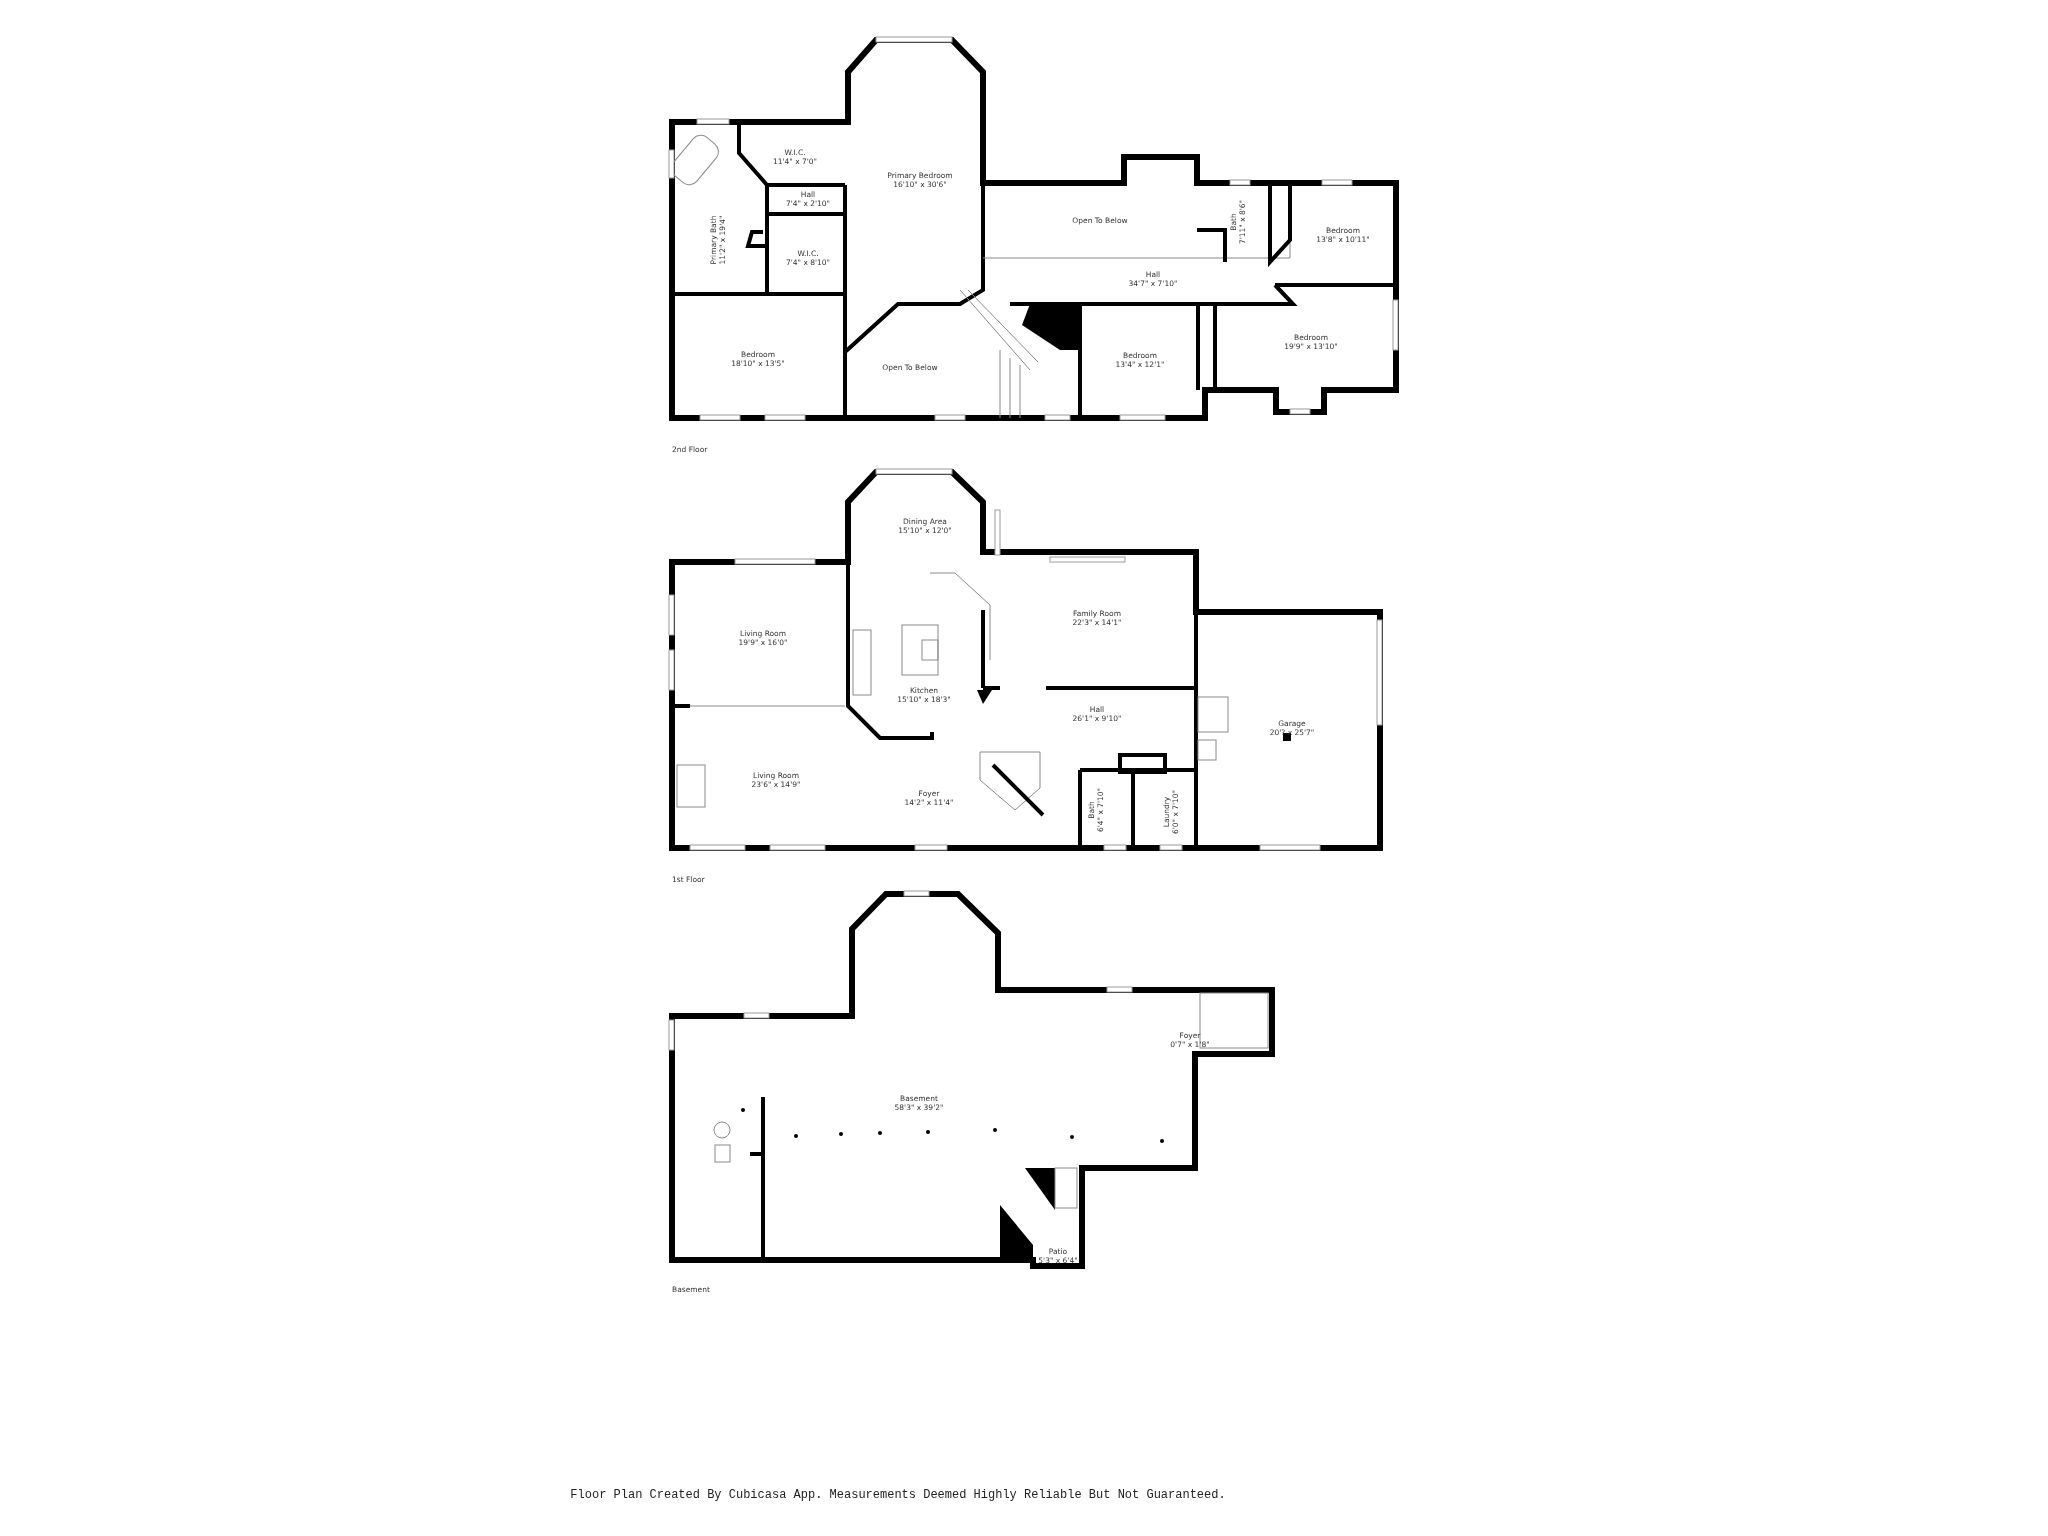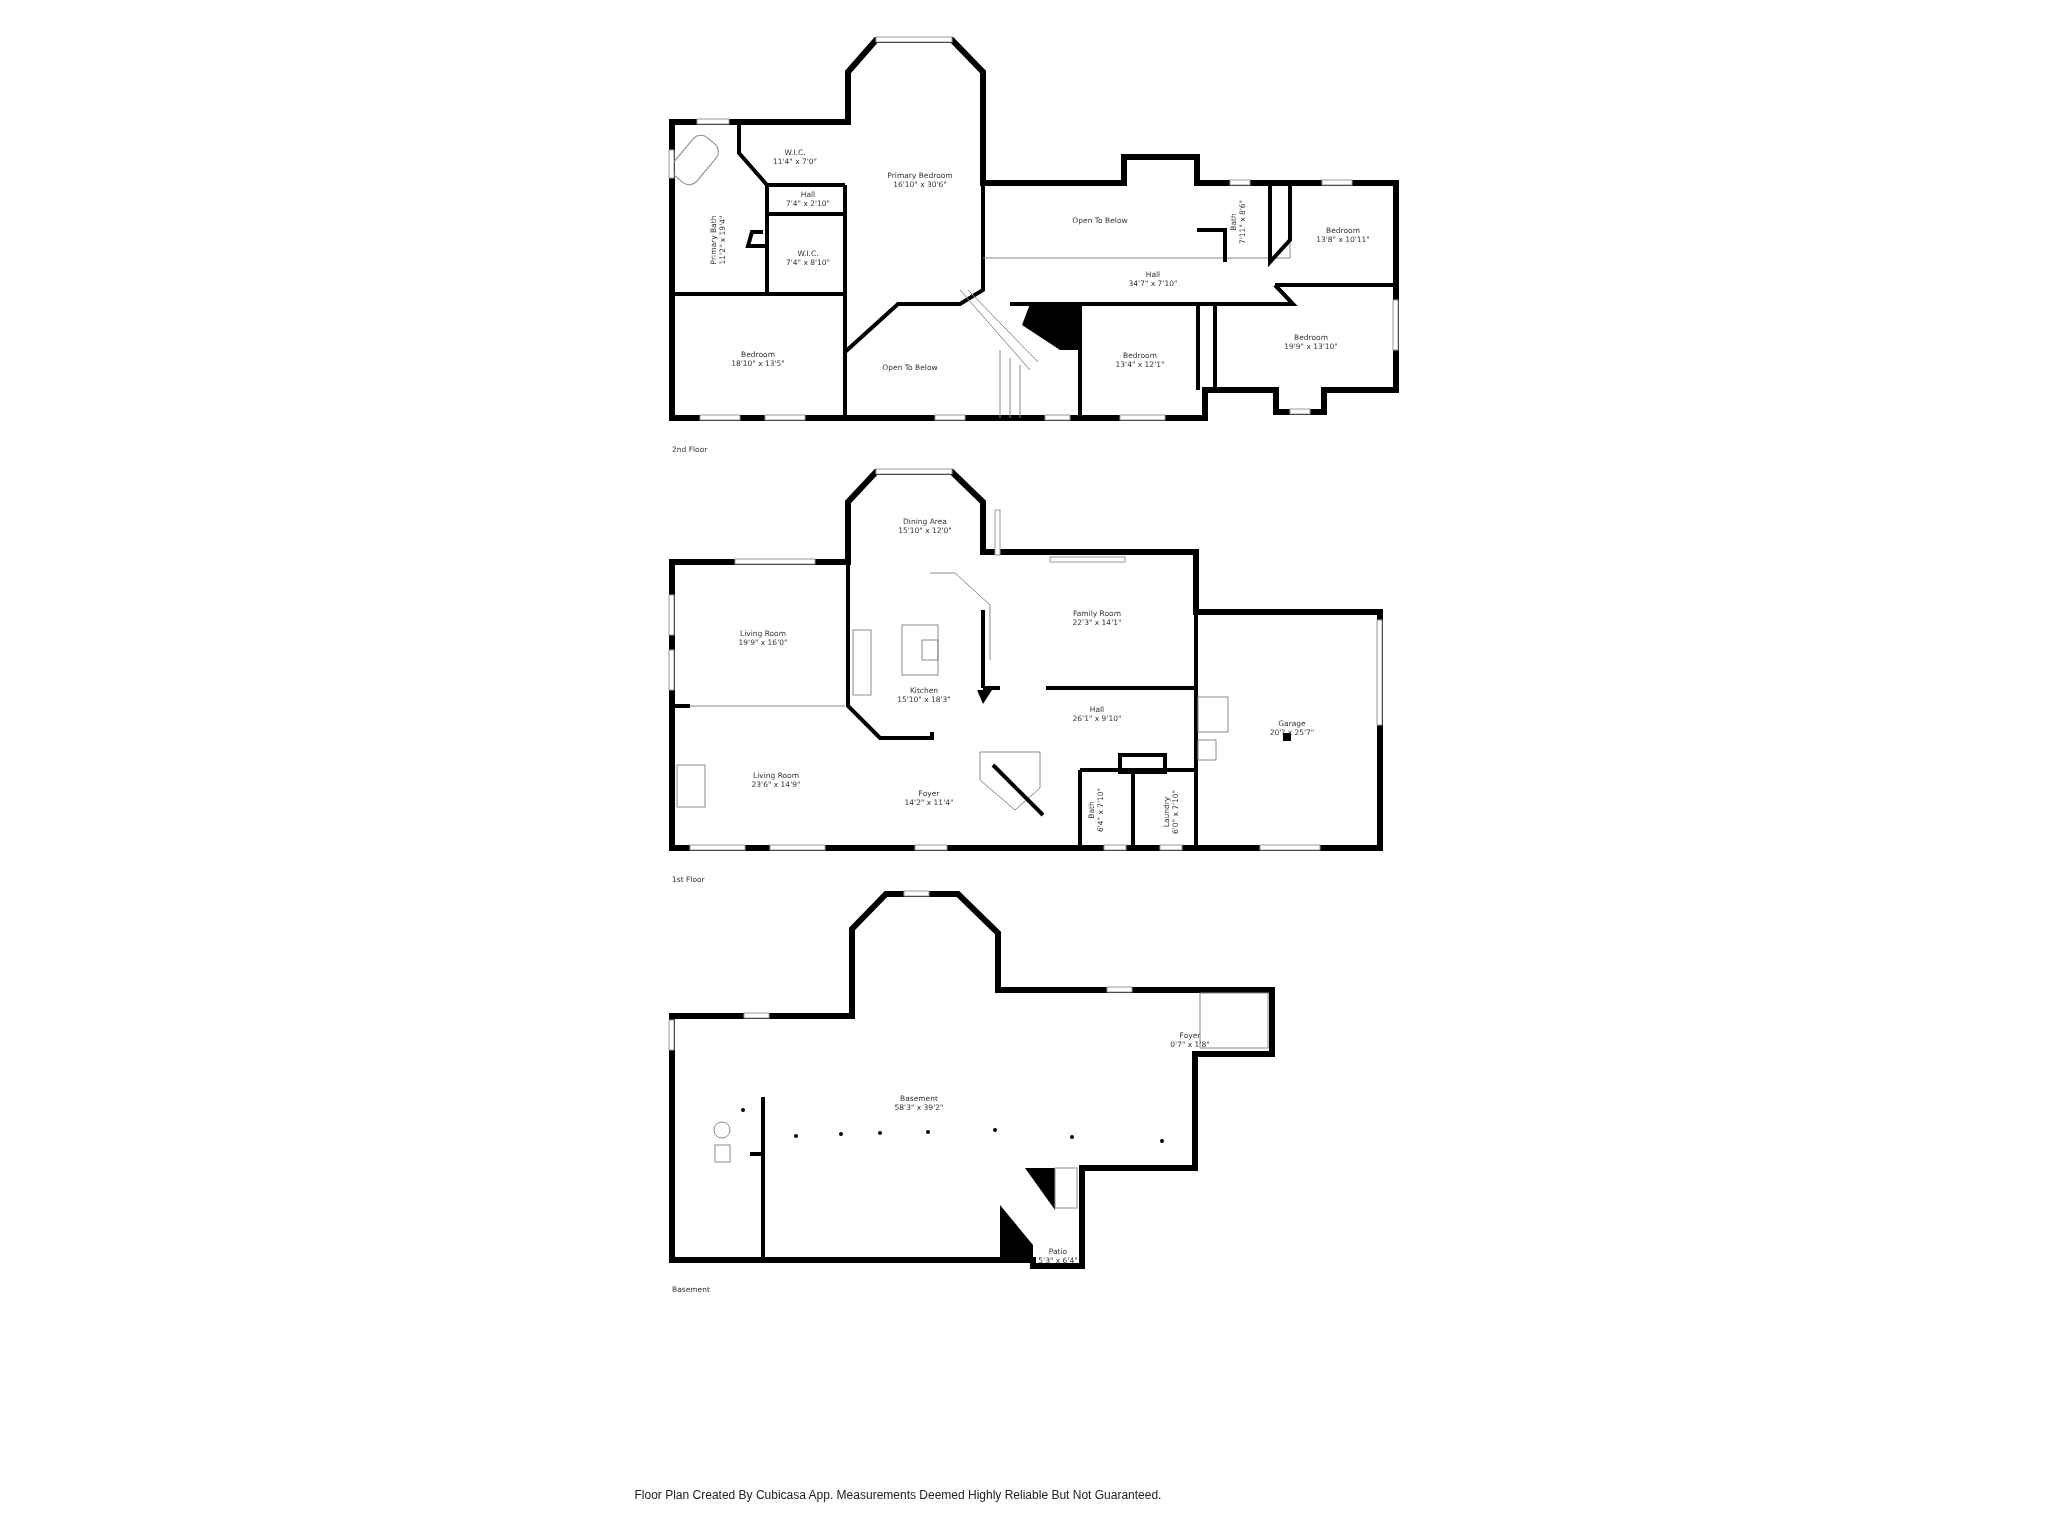--- a/index.html
+++ b/index.html
@@ -5,21 +5,21 @@
   html,body{margin:0;padding:0;background:#ffffff;}
   body{width:2048px;height:1536px;position:relative;overflow:hidden;font-family:"DejaVu Sans","Liberation Sans",sans-serif;}
   #plan{position:absolute;left:0;top:0;width:2048px;height:1536px;}
   .wall{fill:none;stroke:#000;stroke-width:6;stroke-linejoin:miter;stroke-linecap:square;}
   .iwall{fill:none;stroke:#000;stroke-width:4;}
   .thin{fill:none;stroke:#8a8a8a;stroke-width:1;}
   .win{fill:#fff;stroke:#9a9a9a;stroke-width:1;}
   .solid{fill:#000;}
   .room-label{font-size:7.5px;fill:#333;text-anchor:middle;}
   .floor-label{font-size:7.5px;fill:#333;}
-  .footer{position:absolute;left:0;width:1796px;top:1488px;text-align:center;font-size:12px;color:#222;font-family:Liberation Sans, sans-serif;}
+  .footer{position:absolute;left:0;width:1796px;top:1488px;text-align:center;font-size:12px;color:#222;font-family:Liberation Mono, monospace;}
 </style>
 </head>
 <body>
 
 <svg id="plan" viewBox="0 0 2048 1536" xmlns="http://www.w3.org/2000/svg">
 
   <g>
 
     <polyline class="wall" points="672,122 848,122 848,72 876,40 952,40 983,72 983,183 1124,183 1124,157 1197,157 1197,183 1396,183 1396,285 1396,390 1324,390 1324,412 1276,412 1276,390 1205,390 1205,418 1083,418 1083,418 845,418 672,418 672,122"></polyline>
 

